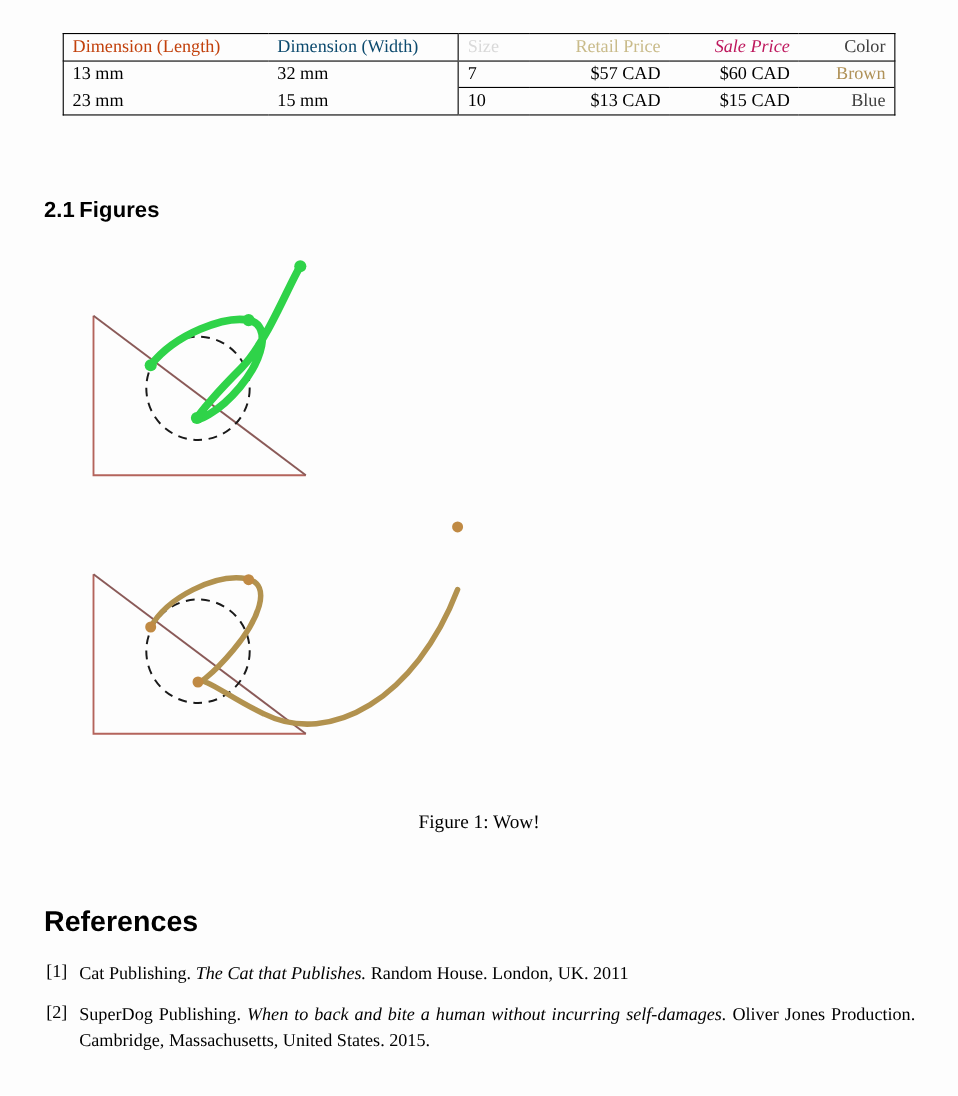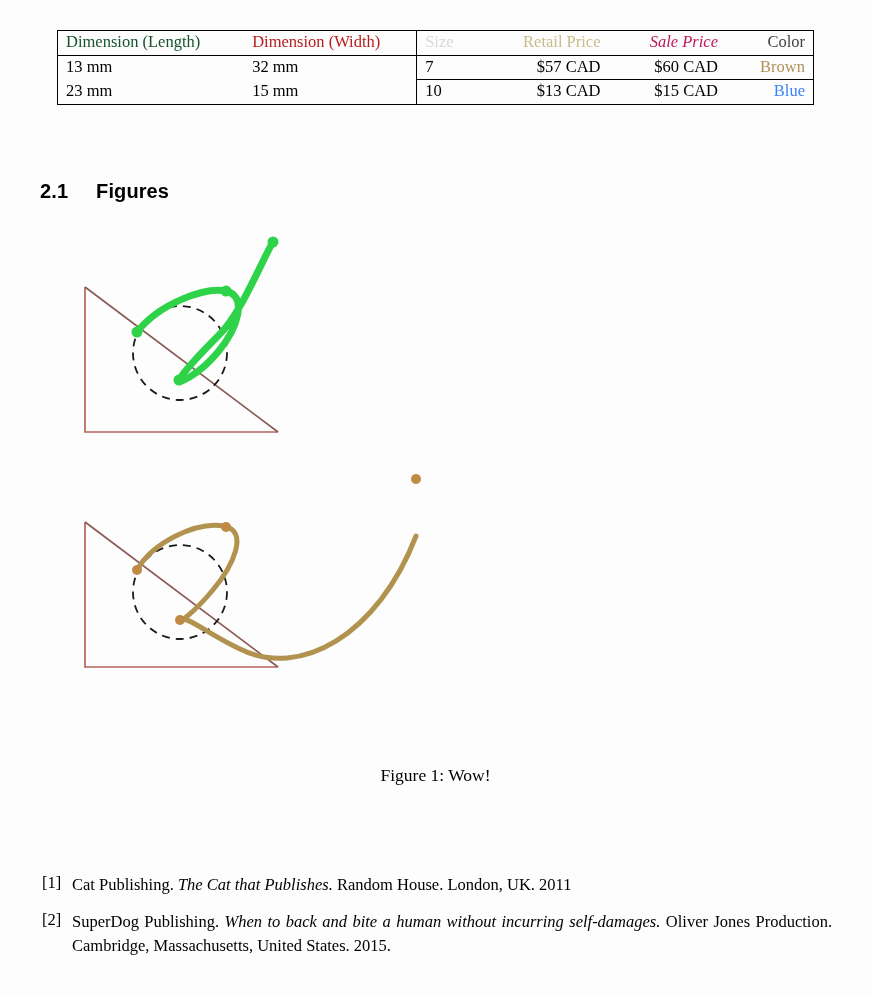--- a/index.html
+++ b/index.html
@@ -67,21 +67,21 @@
   .h2 {
     position: absolute;
     left: 40px;
     top: 180px;
     font-family: "Liberation Sans", sans-serif;
     font-weight: bold;
     font-size: 20px;
     letter-spacing: 0.1px;
     color: #000;
   }
-  .h2 .num { margin-right: 28px; }
+  .h2 .num { margin-right: 4px; }
 
   .h1-refs {
     position: absolute;
     left: 40px;
     top: 822px;
     font-family: "Liberation Sans", sans-serif;
     font-weight: bold;
     font-size: 26px;
     color: #000;
   }
@@ -96,21 +96,20 @@
   }
   .fig-svg { display: block; }
   .fig-caption {
     position: absolute;
     top: 512px;
     left: 0;
     width: 871px;
     text-align: center;
     font-family: "Liberation Serif", serif;
     font-size: 17.5px;
-    margin-top: 28px;
   }
 
   
   .ref-list {
     position: absolute;
     left: 42px;
     top: 873px;
     width: 790px;
     font-family: "Liberation Serif", serif;
     font-size: 16.5px;
@@ -134,22 +133,22 @@
 </style>
 </head>
 <body>
 
 <div class="page">
 
   <div class="table-wrap">
     <table class="doc-table">
       <thead>
         <tr class="hdr-row top-edge">
-          <th class="col-len outer-left" style="color: #14532d;"><span>Dimension (Length)</span></th>
-          <th class="col-wid" style="color: #b91c1c;"><span>Dimension (Width)</span></th>
+          <th class="col-len outer-left" style="color: #c2410c;"><span>Dimension (Length)</span></th>
+          <th class="col-wid" style="color: #0c4a6e;"><span>Dimension (Width)</span></th>
           <th class="col-size mid-sep" style="color: rgb(217, 217, 217);"><span>Size</span></th>
           <th class="col-retail" style="color: rgb(201, 187, 138);"><span>Retail Price</span></th>
           <th class="col-sale" style="color: #be185d; font-style: italic;"><span>Sale Price</span></th>
           <th class="col-color outer-right" style="color: #404040;"><span>Color</span></th>
         </tr>
       </thead>
       <tbody>
         <tr>
           <td class="col-len outer-left">13 mm</td>
           <td class="col-wid">32 mm</td>
@@ -157,21 +156,21 @@
           <td class="col-retail rule-top">$57 CAD</td>
           <td class="col-sale rule-top">$60 CAD</td>
           <td class="col-color outer-right rule-top" style="color: rgb(176, 146, 88);">Brown</td>
         </tr>
         <tr class="last-row">
           <td class="col-len outer-left">23 mm</td>
           <td class="col-wid">15 mm</td>
           <td class="col-size mid-sep rule-top">10</td>
           <td class="col-retail rule-top">$13 CAD</td>
           <td class="col-sale rule-top">$15 CAD</td>
-          <td class="col-color outer-right rule-top" style="color: #3b82f6;">Blue</td>
+          <td class="col-color outer-right rule-top" style="color: #404040;">Blue</td>
         </tr>
       </tbody>
     </table>
   </div>
 
   <div class="h2">
     <span class="num">2.1</span><span>Figures</span>
   </div>
 
   <div class="figure-block">
@@ -214,20 +213,21 @@
         <circle cx="137" cy="345" r="5" fill="#c08a44"></circle>
         <circle cx="226" cy="302" r="5" fill="#c08a44"></circle>
         <circle cx="180" cy="395" r="5" fill="#c08a44"></circle>
         <circle cx="416" cy="254" r="5" fill="#c08a44"></circle>
       </g>
     </svg>
 
     <div class="fig-caption">Figure 1: Wow!</div>
   </div>
 
+  <div class="h1-refs">References</div>
 
   <div class="ref-list">
     <div class="ref-item">
       <div class="ref-tag">[1]</div>
       <div class="ref-body">
         <span>Cat Publishing.</span>
         <span class="it">The Cat that Publishes.</span>
         <span>Random House. London, UK. 2011</span>
       </div>
     </div>

